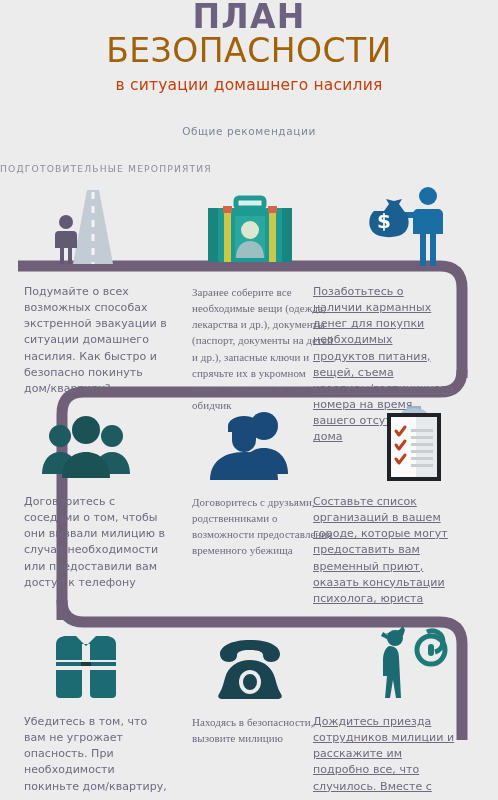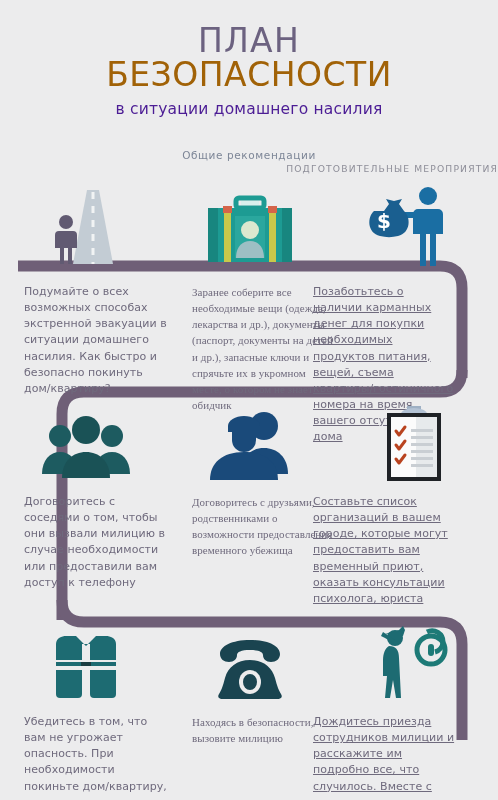--- a/index.html
+++ b/index.html
@@ -11,37 +11,37 @@
   }
   #poster{position:relative;width:498px;height:800px;overflow:hidden;background:#ececed;}
 
   
   #ribbon{position:absolute;left:0;top:0;width:498px;height:800px;pointer-events:none;}
 
   
   .header{position:absolute;left:0;top:0;width:498px;text-align:center;}
   .title1{
     font-size:33px;letter-spacing:1.2px;color:#6c6280;
-    font-weight:400;line-height:1.04;margin-top:24px;
+    font-weight:700;line-height:1.04;margin-top:0;
   }
   .title2{
     font-size:33px;letter-spacing:0.5px;color:#a16207;
     font-weight:400;line-height:1.04;
   }
   .subtitle{
-    font-size:15.5px;color:#4c1d95;letter-spacing:0.2px;
+    font-size:15.5px;color:#c2410c;letter-spacing:0.2px;
     margin-top:7px;font-weight:400;
   }
   .tagline{
     font-size:10.5px;color:#7d8697;letter-spacing:0.6px;margin-top:31px;
   }
 
   
   .section-head{
-    position:absolute;width:498px;text-align:right;
+    position:absolute;width:498px;text-align:left;
     font-size:9.2px;letter-spacing:1.15px;color:#8e8e99;
   }
 
   
   .icon-row{position:absolute;left:0;width:498px;height:88px;}
   .icon-cell{position:absolute;width:155px;height:88px;
     display:flex;align-items:flex-end;justify-content:center;}
   .icon-cell.c0{left:8px;}
   .icon-cell.c1{left:172px;}
   .icon-cell.c2{left:336px;}

